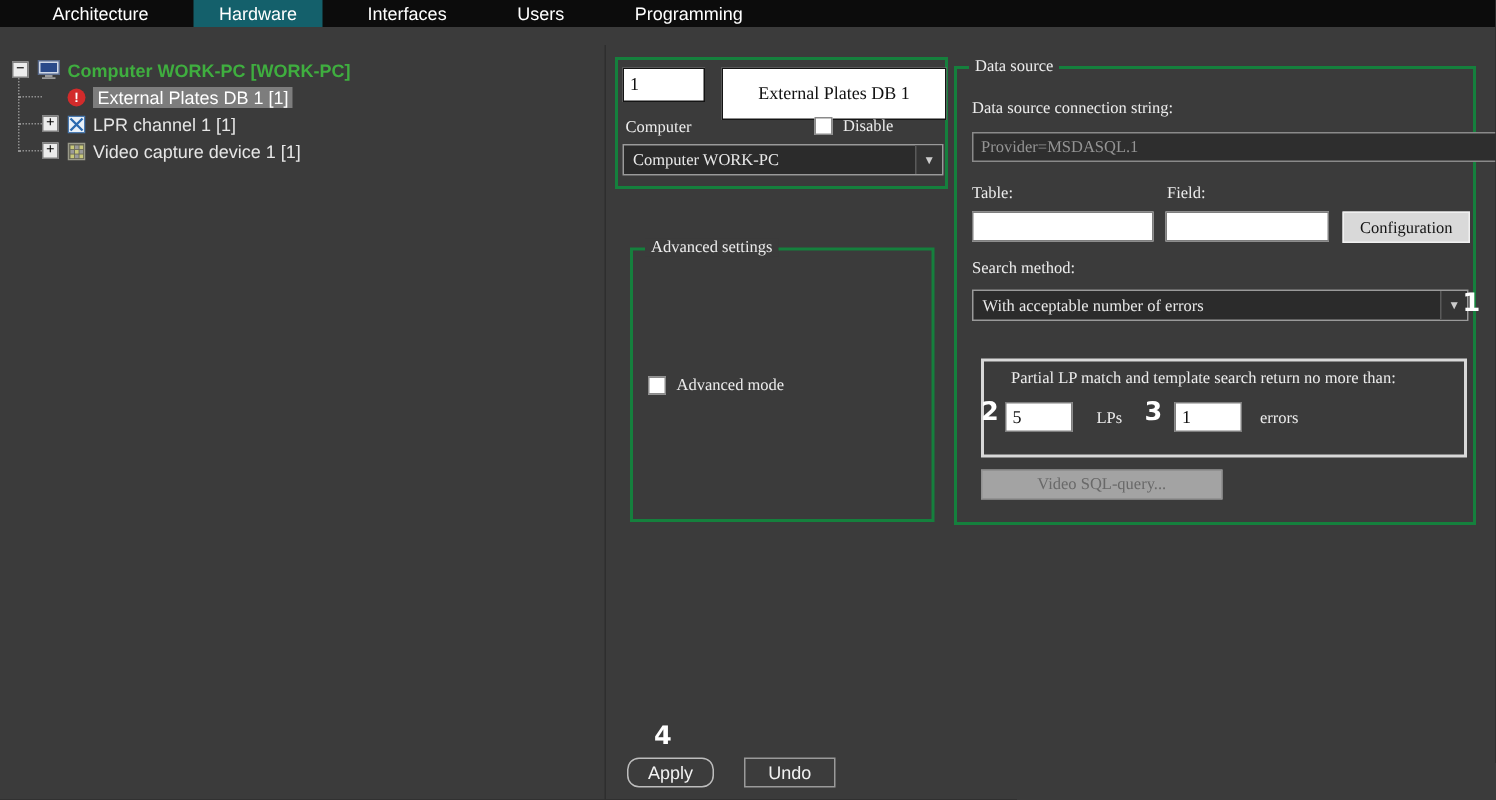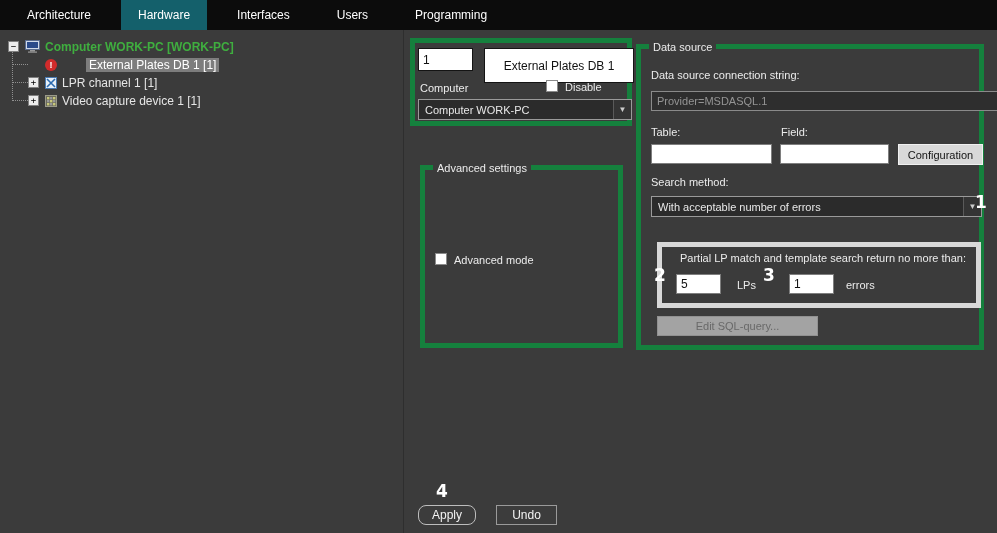--- a/index.html
+++ b/index.html
@@ -1,20 +1,20 @@
 <!DOCTYPE html>
 <html><head>
 <meta charset="utf-8">
 <style>
   html,body{margin:0;padding:0;background:#2a2a2a;}
   .app{position:relative;width:997px;height:533px;background:#3b3b3b;overflow:hidden;
        font-family:"Liberation Sans",sans-serif;-webkit-font-smoothing:antialiased;}
   
-  .topbar{position:absolute;left:0;top:0;width:997px;height:30px;background:#0c0c0c;
-          display:flex;align-items:stretch;padding-left:10px;box-sizing:border-box;}
+  .topbar{position:absolute;left:0;top:0;width:997px;height:18px;background:#0c0c0c;
+          display:flex;align-items:stretch;padding-left:18px;box-sizing:border-box;}
   .tab{display:flex;align-items:center;padding:0 17px;margin-right:13px;color:#ffffff;
        font-size:12px;cursor:default;white-space:nowrap;}
   .tab.active{background:#14606b;}
   
   .tree{position:absolute;left:0;top:30px;width:404px;height:503px;background:#3b3b3b;
         border-right:1px solid #2e2e2e;box-sizing:border-box;}
   .trow{position:absolute;height:17px;display:flex;align-items:center;cursor:default;}
   .expander{width:9px;height:9px;background:#ececec;border:1px solid #808080;
             display:inline-flex;align-items:center;justify-content:center;
             font-size:9px;line-height:1;color:#000;margin-right:6px;flex:none;
@@ -22,42 +22,42 @@
   .expander.minus::before{content:"−";}
   .expander.plus::before{content:"+";}
   .tspacer{width:17px;flex:none;}
   .tico{display:inline-flex;align-items:center;justify-content:center;margin-right:5px;flex:none;}
   .ic-alert{width:12px;height:12px;border-radius:50%;background:#d22b2b;color:#fff;
             font-weight:bold;font-size:9px;display:inline-flex;align-items:center;
             justify-content:center;margin-right:5px;flex:none;}
   .ic-alert::before{content:"!";}
   .tlabel{font-size:12px;color:#e6e6e6;white-space:nowrap;}
   .tlabel.root{color:#3fae3f;font-weight:bold;}
-  .tlabel.selected{background:#7d7d7d;color:#ffffff;padding:0 3px;margin-left:24px;}
+  .tlabel.selected{background:#7d7d7d;color:#ffffff;padding:0 3px;}
   .vline{position:absolute;border-left:1px dotted #909090;}
   .hline{position:absolute;border-top:1px dotted #909090;}
   
-  .gb{position:absolute;border:5px solid #15803d;box-sizing:border-box;}
+  .gb{position:absolute;border:2px solid #15803d;box-sizing:border-box;font-family:Liberation Serif, serif;}
   .gb-legend{position:absolute;top:-8px;left:8px;background:#3b3b3b;padding:0 4px;
              font-size:11px;color:#ececec;white-space:nowrap;}
   .lbl{position:absolute;font-size:11px;color:#ececec;white-space:nowrap;}
   .tin{position:absolute;background:#ffffff;border:1px solid #141414;color:#111;
        font-size:12px;font-family:inherit;padding:0 4px;box-sizing:border-box;outline:none;}
   .tin.thin{border:1px solid #7e7e7e;}
   .din{position:absolute;background:#2e2e2e;border:1px solid #8a8a8a;color:#949494;
        font-size:11px;font-family:inherit;padding:0 5px;box-sizing:border-box;outline:none;}
   .dd{position:absolute;background:#2b2b2b;border:1px solid #9a9a9a;color:#e8e8e8;
       font-size:11px;display:flex;align-items:center;padding:0 6px;box-sizing:border-box;}
   .dd .chev{position:absolute;right:0;top:0;bottom:0;width:17px;display:flex;
             align-items:center;justify-content:center;color:#cccccc;
             border-left:1px solid #5a5a5a;background:#343434;font-size:8px;}
   .dd .chev::before{content:"▼";}
   .cb{width:12px;height:12px;background:#ffffff;border:1px solid #8a8a8a;flex:none;
       box-sizing:border-box;}
-  .cbrow{position:absolute;display:flex;gap:7px;}
+  .cbrow{position:absolute;display:flex;align-items:center;gap:7px;}
   .cbrow .txt{font-size:11px;color:#ececec;line-height:1.3;}
   .btn{position:absolute;display:flex;align-items:center;justify-content:center;
        box-sizing:border-box;cursor:default;white-space:nowrap;}
   .btn-light{background:#d9d9d9;color:#141414;border:1px solid #f0f0f0;font-size:11px;}
   .btn-dark{background:#3c3c3c;color:#f2f2f2;border:1px solid #bdbdbd;font-size:12px;}
   .btn-disabled{background:#a3a3a3;color:#696969;border:1px solid #919191;font-size:11px;}
   .callout{position:absolute;color:#ffffff;font-weight:bold;font-size:17px;
            font-family:"DejaVu Sans",sans-serif;}
 </style>
 </head>
@@ -170,21 +170,21 @@
     </div>
 
     <div class="gb" style="left:16px;top:193px;width:324px;height:66px;border-color:#d8d8d8;">
       <span class="lbl" style="left:7px;top:5px;margin-left:11px;">Partial LP match and template search return no more than:</span>
       <input class="tin thin" style="left: 14px; top: 27px; width: 45px; height: 20px;" value="5">
       <span class="lbl" style="left:75px;top:32px;">LPs</span>
       <input class="tin thin" style="left: 127px; top: 27px; width: 45px; height: 20px;" value="1">
       <span class="lbl" style="left:184px;top:32px;">errors</span>
     </div>
 
-    <div class="btn btn-disabled" style="left:16px;top:267px;width:161px;height:20px;">Edit SQL-query...</div>
+    <div class="btn btn-disabled" style="left:16px;top:267px;width:161px;height:20px;">Video SQL-query...</div>
   </div>
 
   <div class="btn btn-dark" style="left:418px;top:505px;width:58px;height:20px;border-radius:8px;">Apply</div>
   <div class="btn btn-dark" style="left:496px;top:505px;width:61px;height:20px;border-color:#9a9a9a;">Undo</div>
 
   <div class="callout" style="left:975px;top:192px;">1</div>
   <div class="callout" style="left:654px;top:265px;">2</div>
   <div class="callout" style="left:763px;top:265px;">3</div>
   <div class="callout" style="left:436px;top:481px;">4</div>
 

